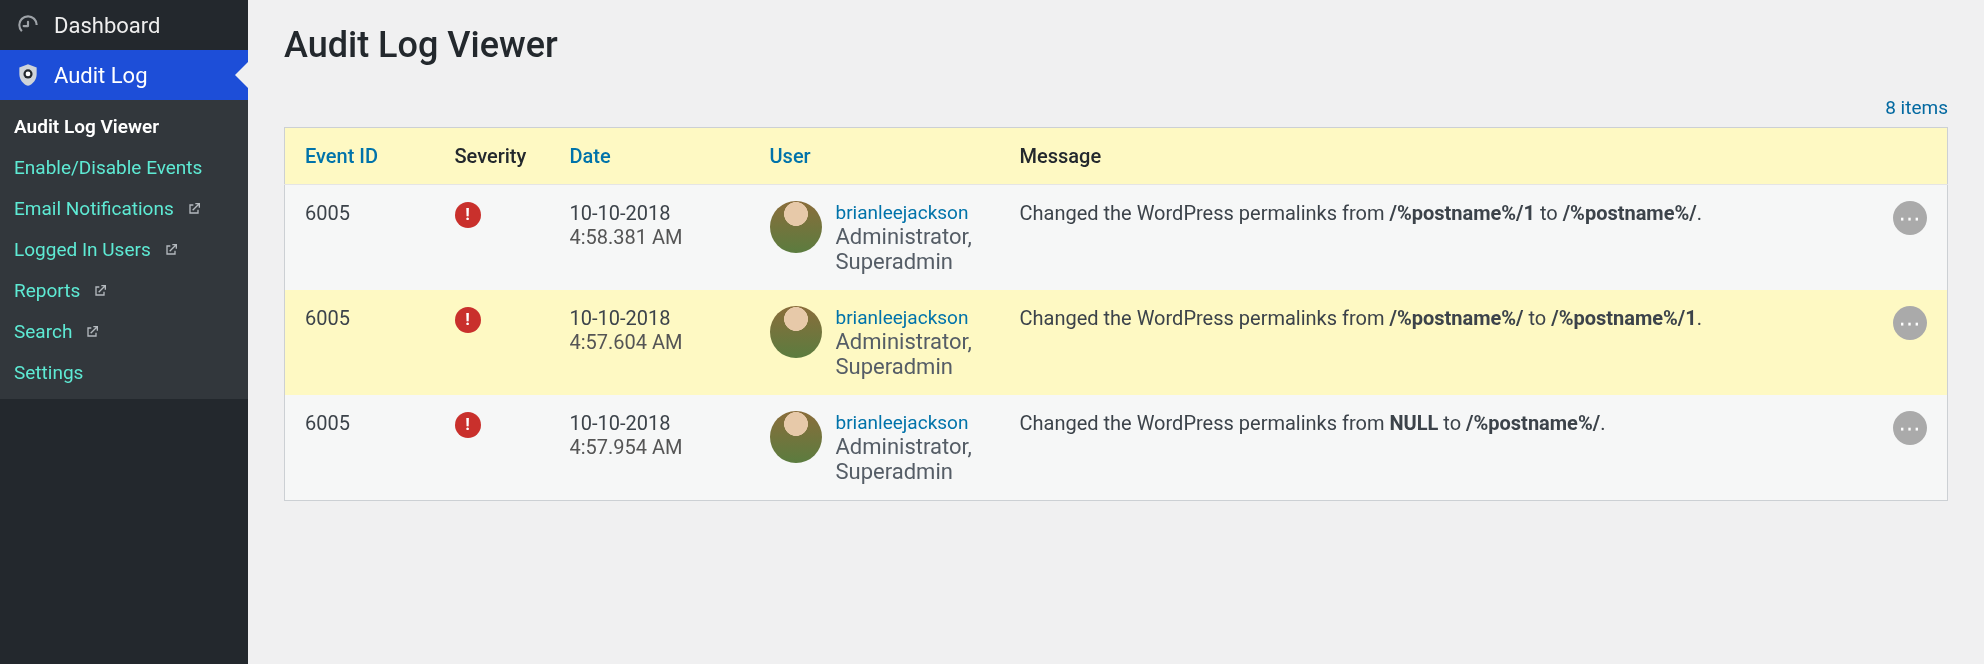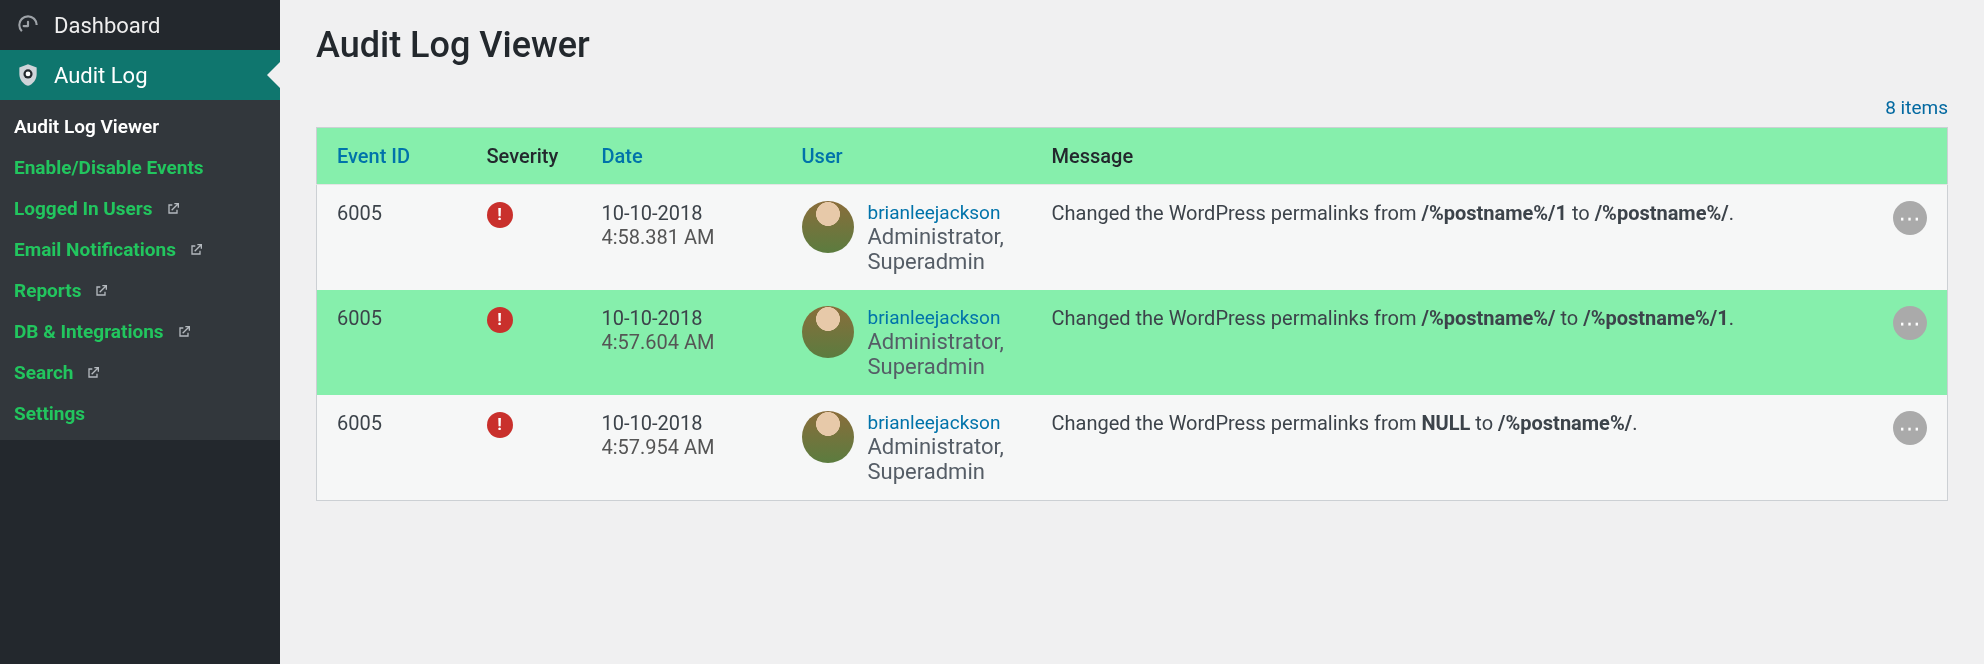--- a/index.html
+++ b/index.html
@@ -9,42 +9,42 @@
     font-size: 18px;
     background: #f0f0f1;
     color: #3c434a;
     display: flex;
     min-width: 1984px;
     min-height: 664px;
   }
 
   
   .sidebar {
-    width: 280px;
+    width: 248px;
     background: #23282d;
     color: #eee;
     flex-shrink: 0;
   }
   .side-top, .side-sub {
     list-style: none;
   }
   .side-top li, .side-sub li {
     display: flex;
     align-items: center;
   }
   .side-top li {
     padding: 12px 14px;
     font-size: 22px;
     color: #eee;
     gap: 12px;
     cursor: pointer;
     position: relative;
   }
   .side-top li.active {
-    background: #0f766e;
+    background: #1d4ed8;
     color: #fff;
   }
   .side-top li.active::after {
     content: "";
     position: absolute;
     right: -1px;
     top: 50%;
     transform: translateY(-50%);
     width: 0; height: 0;
     border-top: 14px solid transparent;
@@ -52,24 +52,23 @@
     border-right: 14px solid #f0f0f1;
   }
   .side-top .ico { width: 28px; text-align: center; display:inline-flex; align-items:center; justify-content:center;}
   .side-sub {
     background: #32373c;
     padding: 6px 0;
   }
   .side-sub li {
     padding: 9px 14px;
     font-size: 19px;
-    color: #22c55e;
+    color: #5eead4;
     gap: 8px;
     cursor: pointer;
-    font-weight: bold;
   }
   .side-sub li.current {
     color: #fff;
     font-weight: 600;
   }
   .side-sub .ext {
     display:inline-flex;
     align-items:center;
     margin-left:4px;
     color:#b4b9be;
@@ -97,21 +96,21 @@
   }
   .items-count {
     text-align: right;
     font-size: 19px;
     color: #0369a1;
     margin-bottom: 8px;
   }
   table.audit {
     width: 100%;
     border-collapse: collapse;
-    background: #86efac;
+    background: #fef9c3;
     border: 1px solid #ccd0d4;
   }
   table.audit th, table.audit td {
     text-align: left;
     vertical-align: top;
     padding: 16px 20px;
   }
   table.audit thead th {
     font-size: 20px;
     font-weight: 500;
@@ -206,45 +205,37 @@
   </ul>
 
   <ul class="side-sub" id="side-sub">
       <li class="current">
         <span>Audit Log Viewer</span>
       </li>
       <li>
         <span>Enable/Disable Events</span>
       </li>
       <li>
+        <span>Email Notifications</span>
+        <span class="ext">
+          <svg width="16" height="16" viewBox="0 0 24 24" fill="currentColor">
+            <path d="M14 3h7v7h-2V6.41l-8.29 8.3-1.42-1.42 8.3-8.29H14V3zM5 5h6v2H7v10h10v-4h2v6H5V5z"></path>
+          </svg>
+        </span>
+      </li>
+      <li>
         <span>Logged In Users</span>
         <span class="ext">
           <svg width="16" height="16" viewBox="0 0 24 24" fill="currentColor">
             <path d="M14 3h7v7h-2V6.41l-8.29 8.3-1.42-1.42 8.3-8.29H14V3zM5 5h6v2H7v10h10v-4h2v6H5V5z"></path>
           </svg>
         </span>
       </li>
       <li>
-        <span>Email Notifications</span>
-        <span class="ext">
-          <svg width="16" height="16" viewBox="0 0 24 24" fill="currentColor">
-            <path d="M14 3h7v7h-2V6.41l-8.29 8.3-1.42-1.42 8.3-8.29H14V3zM5 5h6v2H7v10h10v-4h2v6H5V5z"></path>
-          </svg>
-        </span>
-      </li>
-      <li>
         <span>Reports</span>
-        <span class="ext">
-          <svg width="16" height="16" viewBox="0 0 24 24" fill="currentColor">
-            <path d="M14 3h7v7h-2V6.41l-8.29 8.3-1.42-1.42 8.3-8.29H14V3zM5 5h6v2H7v10h10v-4h2v6H5V5z"></path>
-          </svg>
-        </span>
-      </li>
-      <li>
-        <span>DB &amp; Integrations</span>
         <span class="ext">
           <svg width="16" height="16" viewBox="0 0 24 24" fill="currentColor">
             <path d="M14 3h7v7h-2V6.41l-8.29 8.3-1.42-1.42 8.3-8.29H14V3zM5 5h6v2H7v10h10v-4h2v6H5V5z"></path>
           </svg>
         </span>
       </li>
       <li>
         <span>Search</span>
         <span class="ext">
           <svg width="16" height="16" viewBox="0 0 24 24" fill="currentColor">

